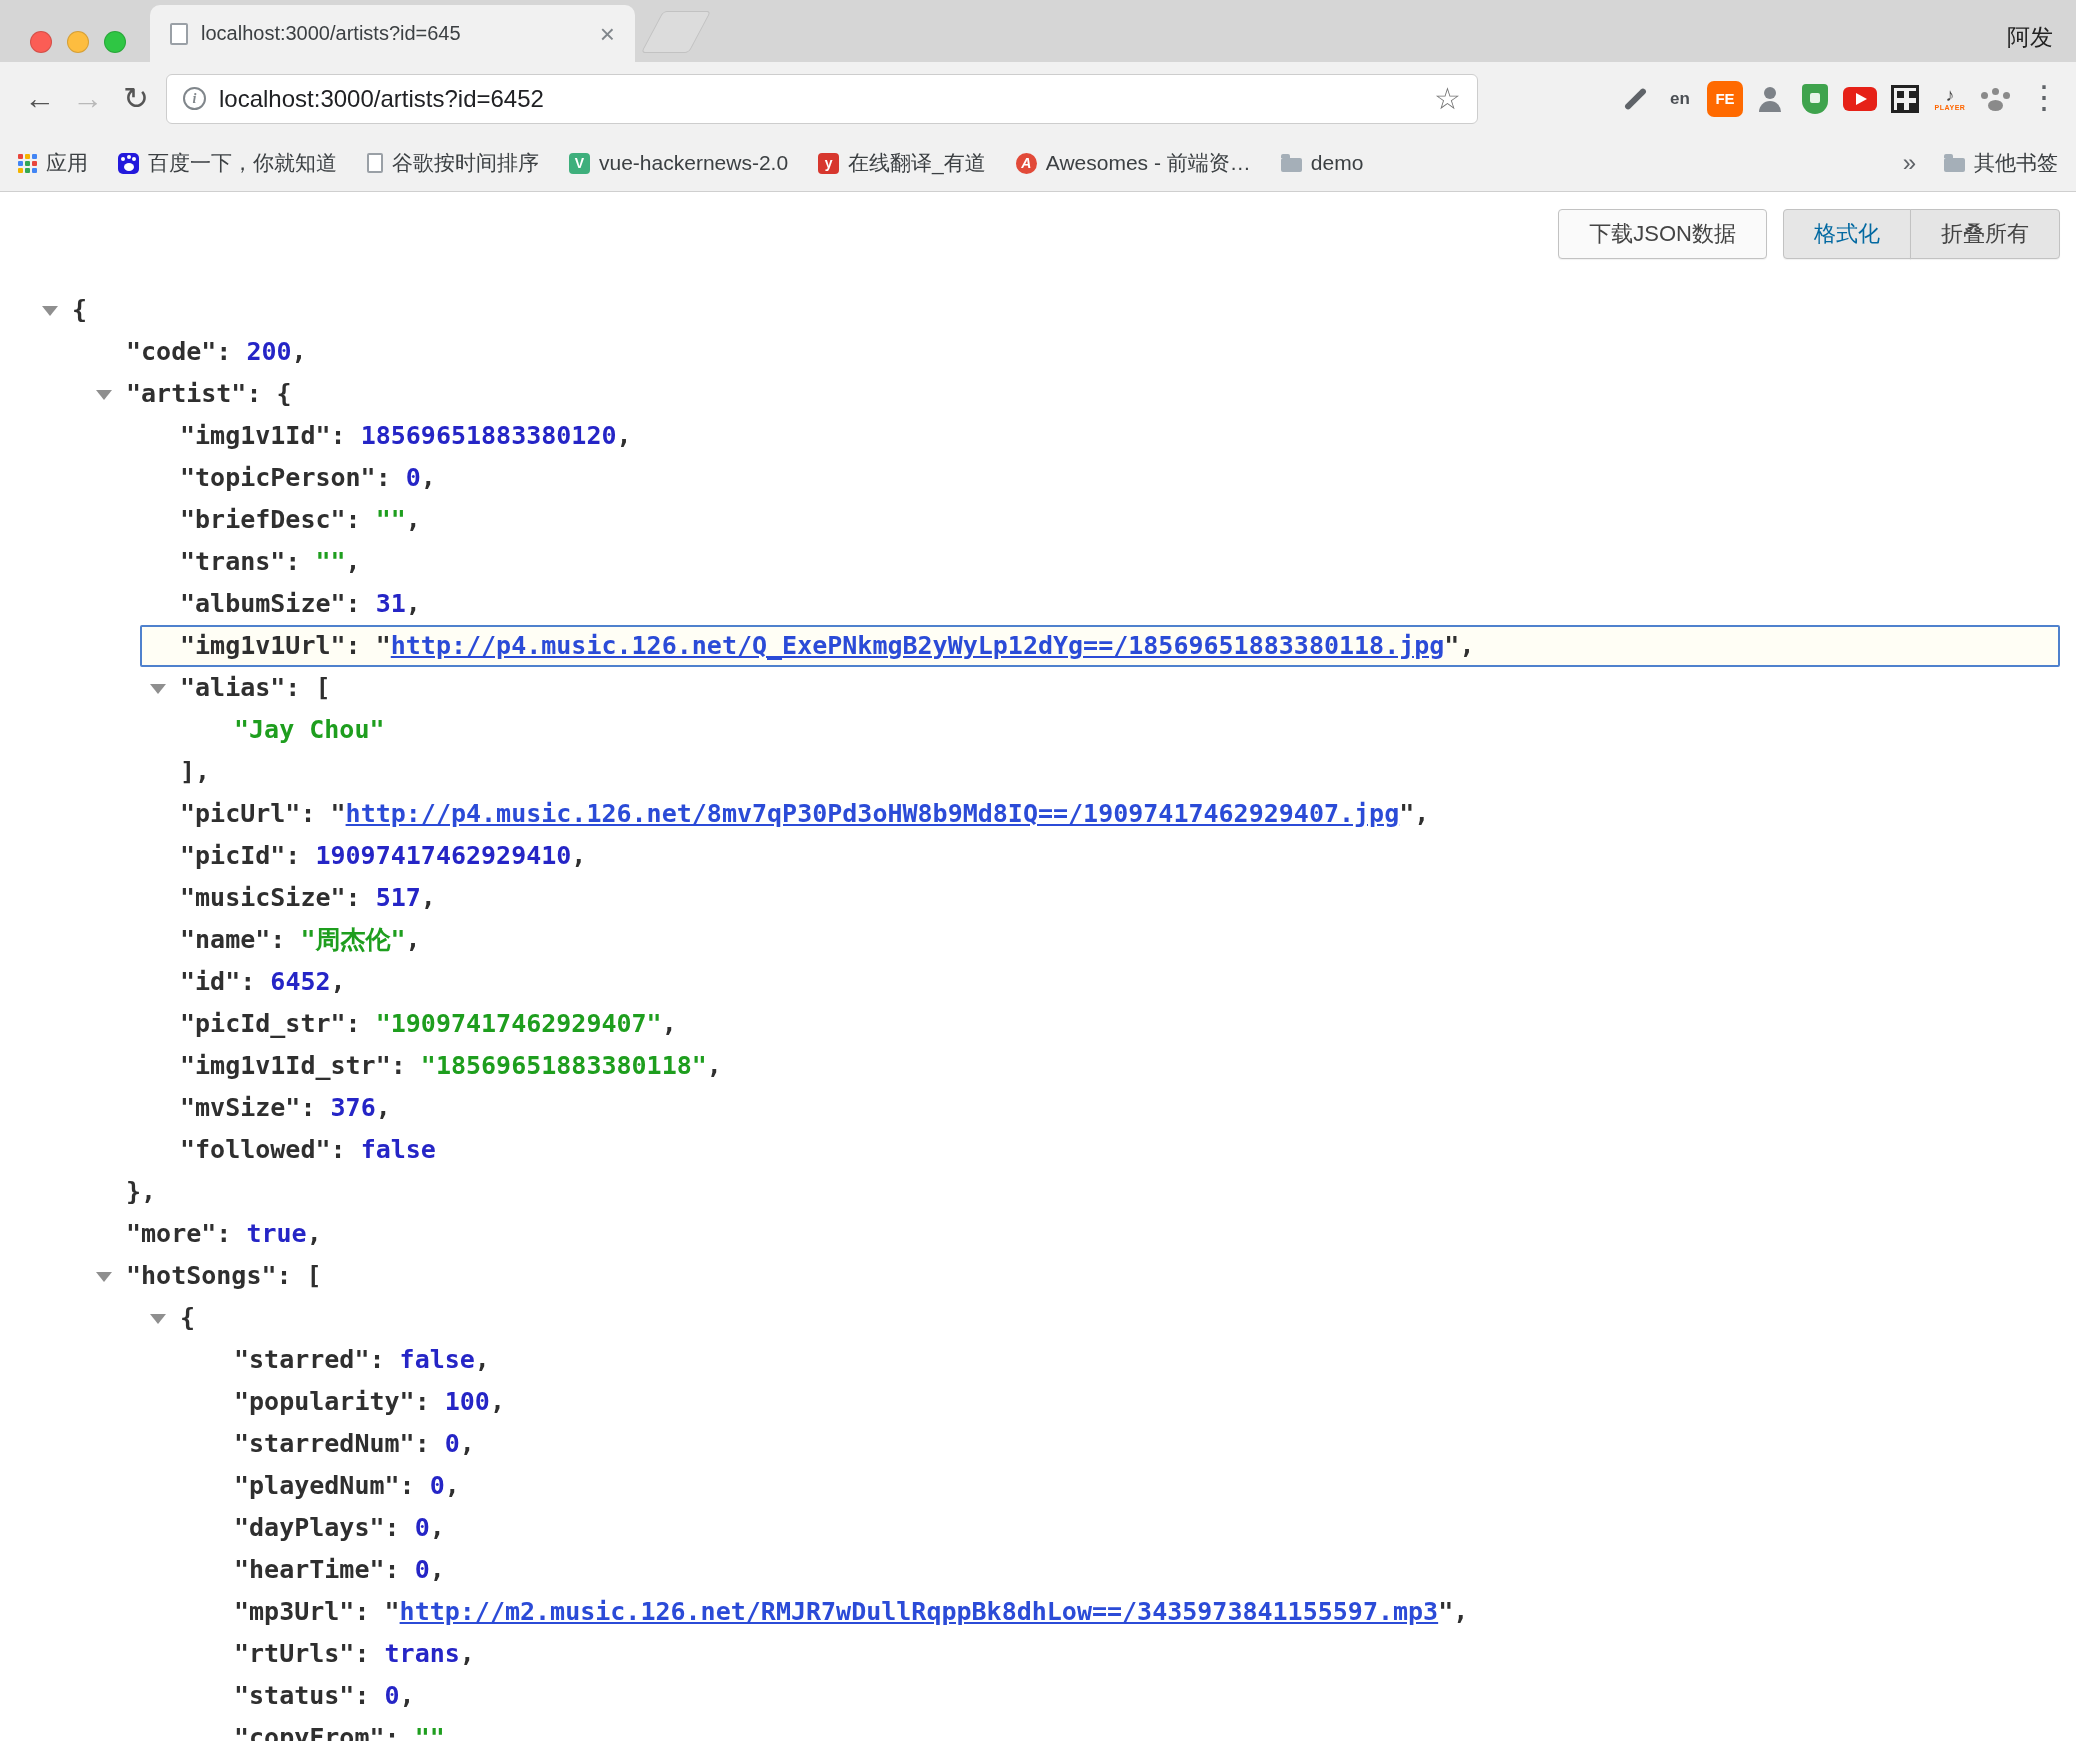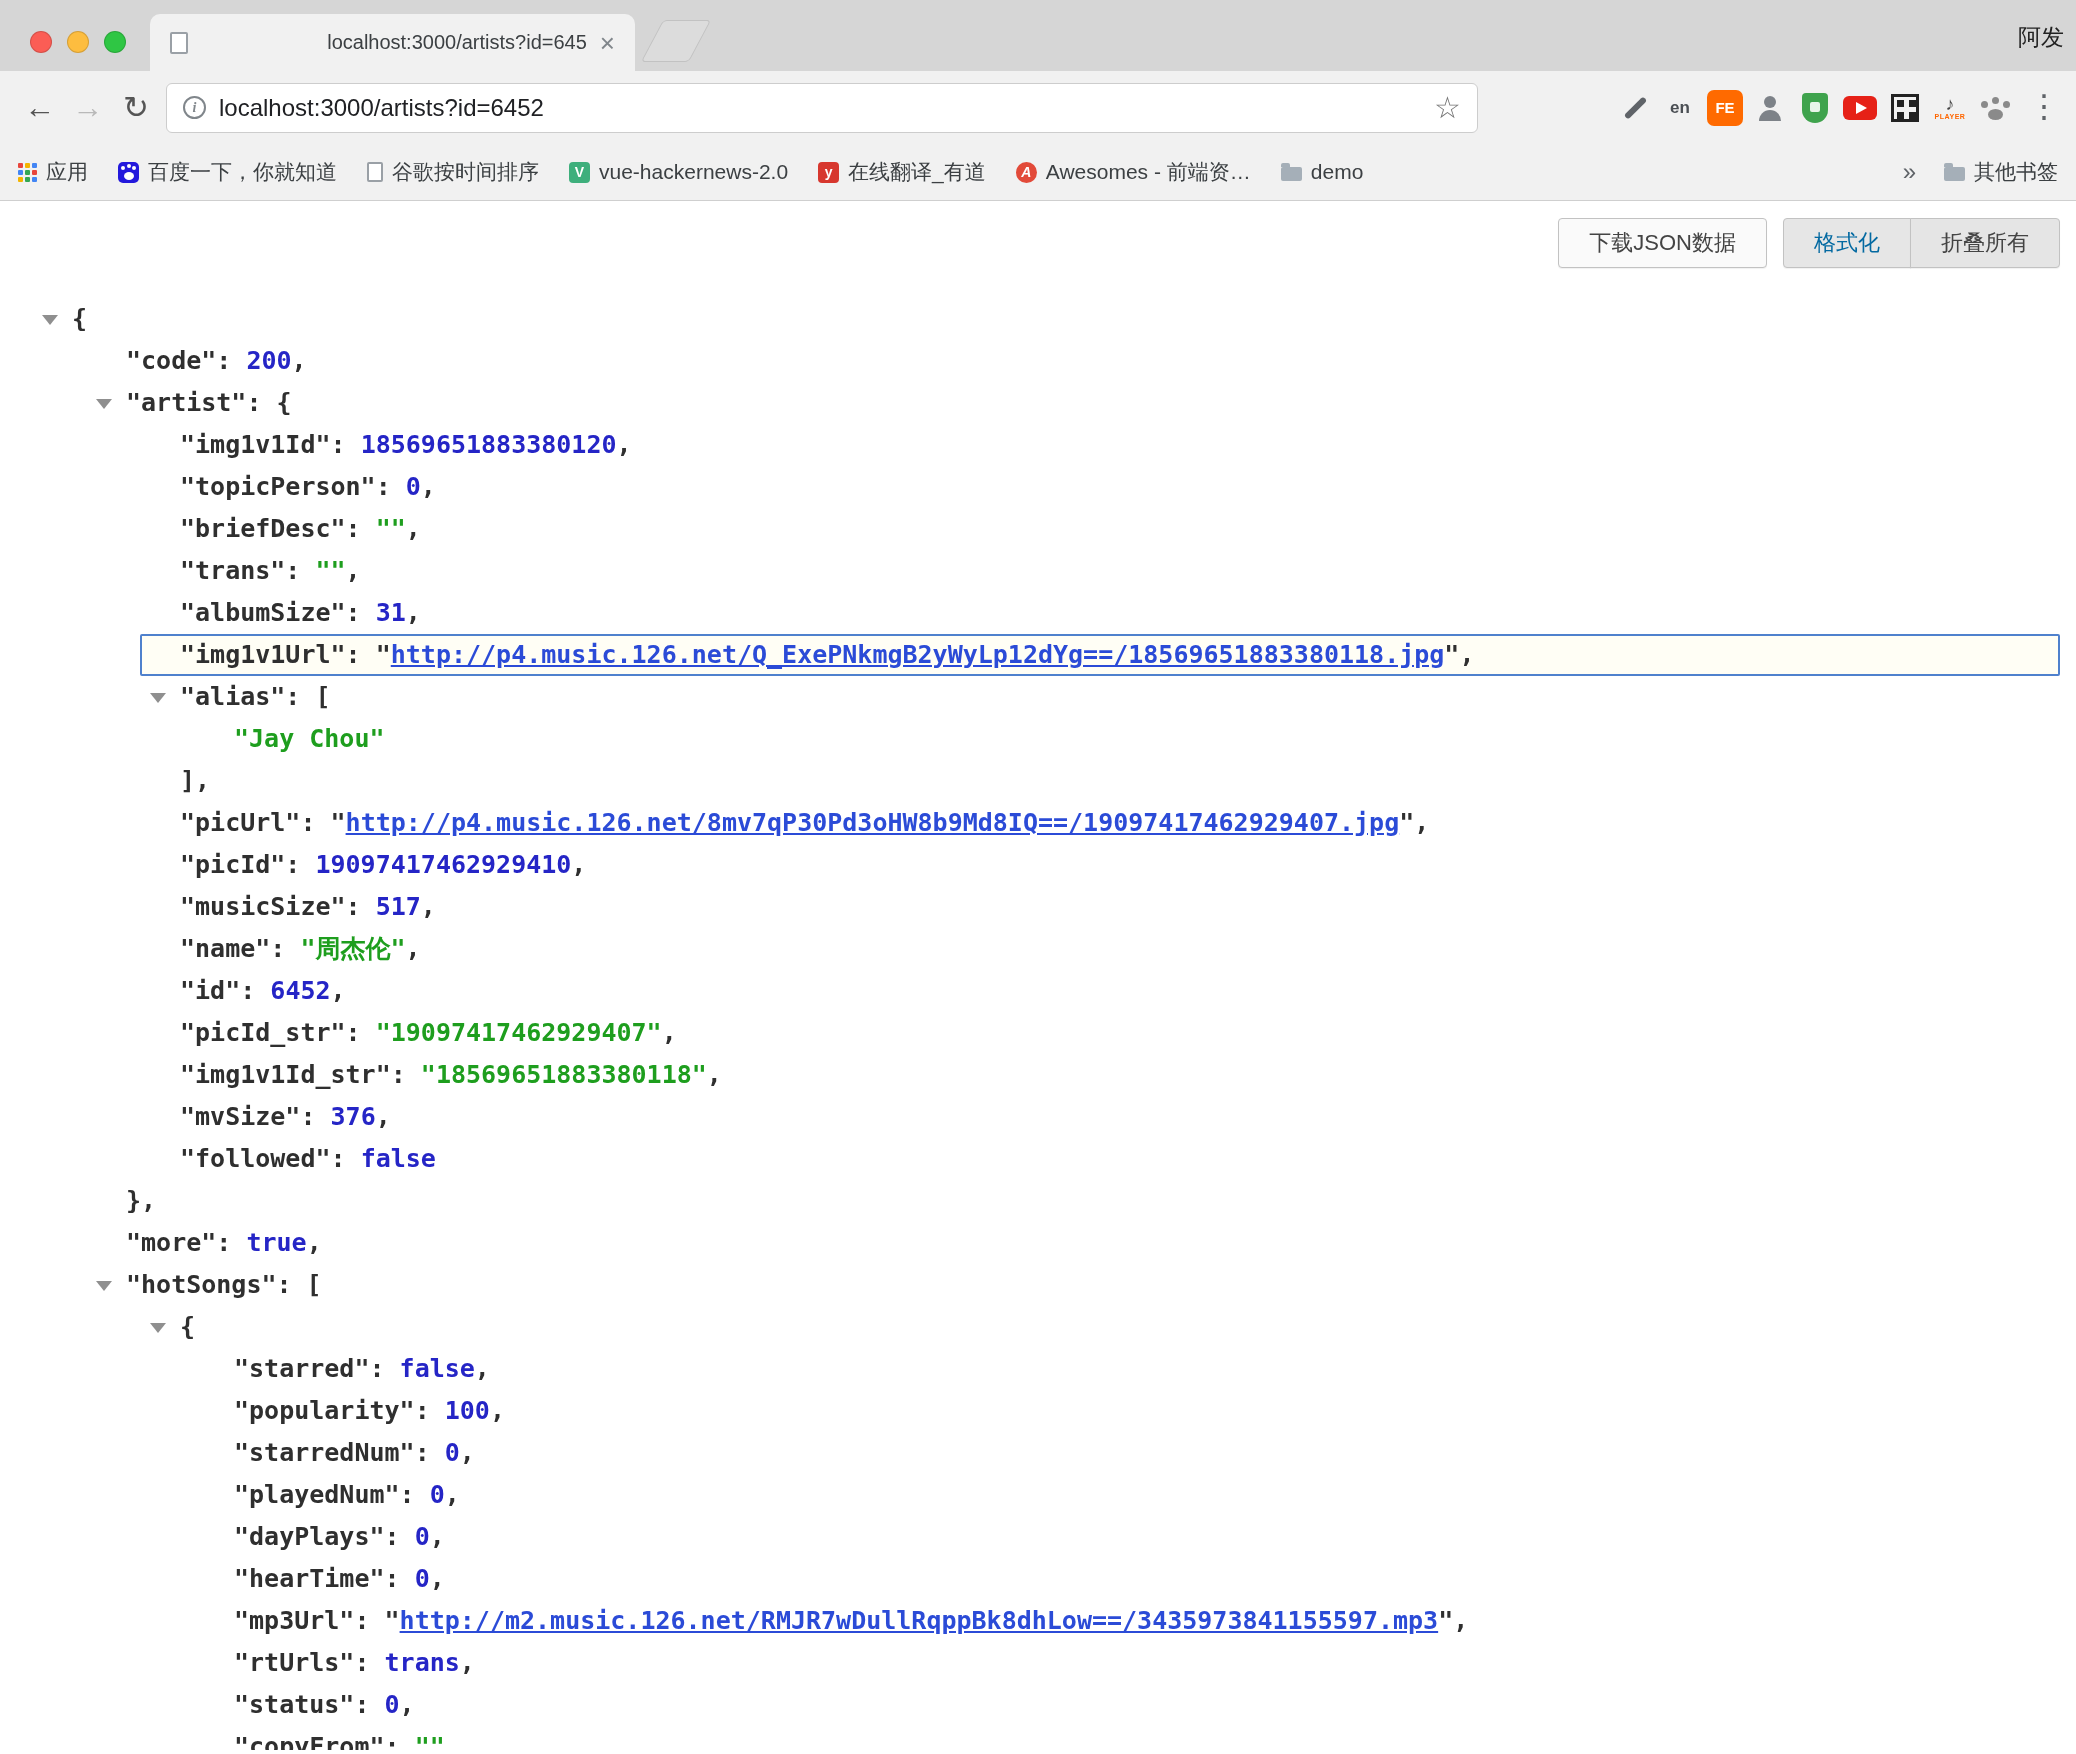--- a/index.html
+++ b/index.html
@@ -1,34 +1,34 @@
 <!DOCTYPE html>
 <html><head>
 <meta charset="utf-8">
 <style>
   html,body{margin:0;padding:0;width:2076px;height:1754px;overflow:hidden;background:#fff;
     font-family:"Liberation Sans",sans-serif;}
   *{box-sizing:border-box;}
 
   
-  .tab-strip{height:71px;background:#d6d6d6;position:relative;text-align:right;}
+  .tab-strip{height:62px;background:#d6d6d6;position:relative;}
   .traffic{position:absolute;top:31px;left:30px;display:flex;gap:15px;}
   .light{width:22px;height:22px;border-radius:50%;border:1px solid rgba(0,0,0,.15);}
   .light.red{background:#fb5d55;}
   .light.yellow{background:#fdbd3f;}
   .light.green{background:#2fc644;}
   .tab{position:absolute;left:150px;bottom:0;width:485px;height:57px;background:#f1f1f1;
     border-top-left-radius:10px;border-top-right-radius:10px;display:flex;align-items:center;
     padding:0 20px;gap:13px;}
   .page-icon{width:18px;height:22px;border:2px solid #9aa0a6;border-radius:2px;flex:0 0 auto;background:#fff;}
   .tab-title{flex:1;font-size:20px;color:#3c4043;white-space:nowrap;overflow:hidden;}
   .tab-close{font-size:26px;color:#80868b;line-height:1;}
   .new-tab-stub{position:absolute;left:652px;bottom:9px;width:48px;height:42px;background:#dcdcdc;
     border:1px solid #c2c2c2;transform:skewX(-28deg);border-radius:4px;}
-  .profile-name{position:absolute;right:12px;top:22px;font-size:23px;color:#222;}
+  .profile-name{position:absolute;right:23px;top:22px;font-size:23px;color:#222;}
 
   
   .toolbar{height:73px;background:#f1f1f1;display:flex;align-items:center;padding:0 16px;}
   .nav-btn{width:48px;text-align:center;font-size:31px;color:#555;flex:0 0 auto;line-height:1;}
   .nav-btn.disabled{color:#b9b9b9;}
   .url-bar{margin-left:6px;width:1312px;height:50px;background:#fff;border:1px solid #cdcdcd;
     border-radius:6px;display:flex;align-items:center;padding:0 16px;gap:13px;flex:0 0 auto;}
   .info-icon{width:23px;height:23px;border:2px solid #80868b;border-radius:50%;color:#80868b;
     font-size:14px;font-weight:bold;font-style:italic;display:flex;align-items:center;justify-content:center;
     font-family:"Liberation Serif",serif;flex:0 0 auto;}

